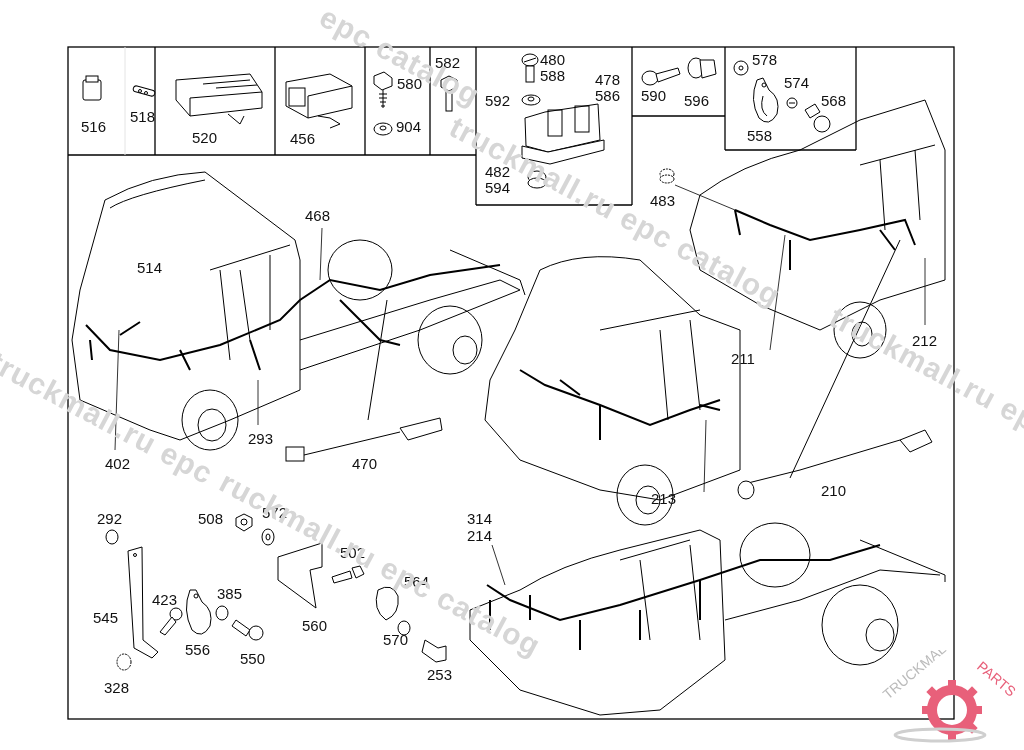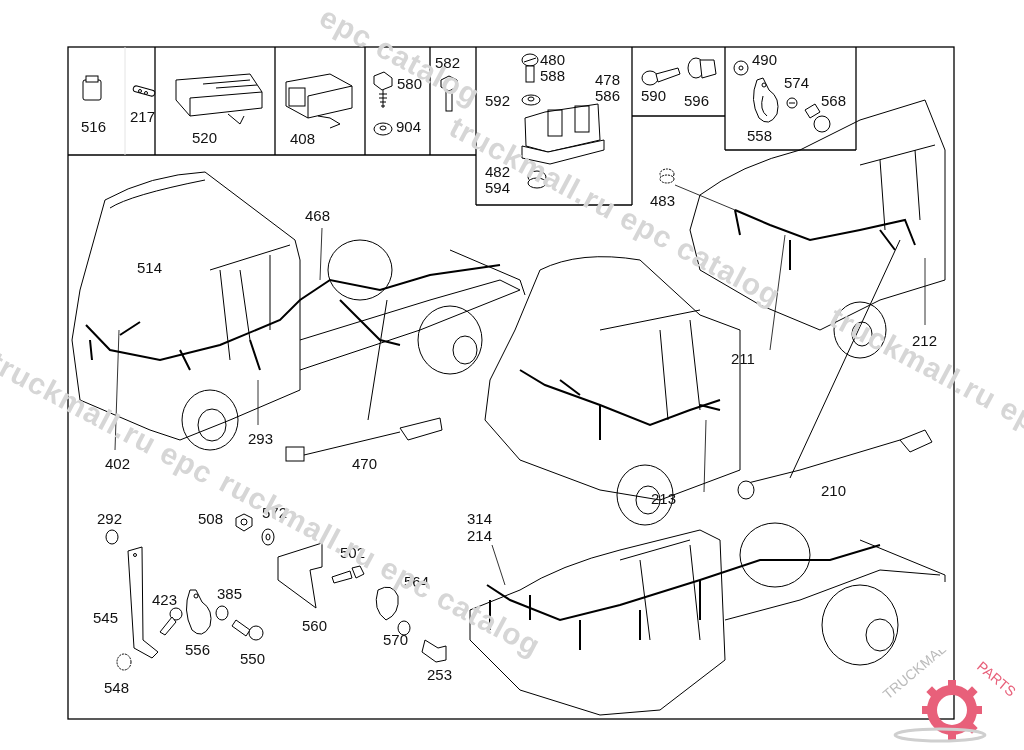--- a/index.html
+++ b/index.html
@@ -262,56 +262,56 @@
     <line x1="258" y1="380" x2="258" y2="425"></line>
     <line x1="675" y1="185" x2="735" y2="210"></line>
     <line x1="770" y1="350" x2="785" y2="235"></line>
     <line x1="925" y1="258" x2="925" y2="325"></line>
     <line x1="704" y1="492" x2="706" y2="420"></line>
     <line x1="492" y1="545" x2="505" y2="585"></line>
   </g>
 </svg>
 
 <div class="lbl" style="left:81px;top:119px">516</div>
-<div class="lbl" style="left:130px;top:109px">217</div>
+<div class="lbl" style="left:130px;top:109px">518</div>
 <div class="lbl" style="left:192px;top:130px">520</div>
-<div class="lbl" style="left:290px;top:131px">408</div>
+<div class="lbl" style="left:290px;top:131px">456</div>
 <div class="lbl" style="left:397px;top:76px">580</div>
 <div class="lbl" style="left:396px;top:119px">904</div>
 <div class="lbl" style="left:435px;top:55px">582</div>
 <div class="lbl" style="left:540px;top:52px">480</div>
 <div class="lbl" style="left:540px;top:68px">588</div>
 <div class="lbl" style="left:595px;top:72px">478</div>
 <div class="lbl" style="left:595px;top:88px">586</div>
 <div class="lbl" style="left:485px;top:93px">592</div>
 <div class="lbl" style="left:485px;top:164px">482</div>
 <div class="lbl" style="left:485px;top:180px">594</div>
 <div class="lbl" style="left:641px;top:88px">590</div>
 <div class="lbl" style="left:684px;top:93px">596</div>
-<div class="lbl" style="left:752px;top:52px">490</div>
+<div class="lbl" style="left:752px;top:52px">578</div>
 <div class="lbl" style="left:784px;top:75px">574</div>
 <div class="lbl" style="left:821px;top:93px">568</div>
 <div class="lbl" style="left:747px;top:128px">558</div>
 
 <div class="lbl" style="left:305px;top:208px">468</div>
 <div class="lbl" style="left:137px;top:260px">514</div>
 <div class="lbl" style="left:105px;top:456px">402</div>
 <div class="lbl" style="left:248px;top:431px">293</div>
 <div class="lbl" style="left:352px;top:456px">470</div>
 <div class="lbl" style="left:650px;top:193px">483</div>
 <div class="lbl" style="left:731px;top:351px">211</div>
 <div class="lbl" style="left:912px;top:333px">212</div>
 <div class="lbl" style="left:651px;top:491px">213</div>
 <div class="lbl" style="left:821px;top:483px">210</div>
 <div class="lbl" style="left:467px;top:511px">314</div>
 <div class="lbl" style="left:467px;top:528px">214</div>
 
 <div class="lbl" style="left:97px;top:511px">292</div>
 <div class="lbl" style="left:93px;top:610px">545</div>
-<div class="lbl" style="left:104px;top:680px">548</div>
+<div class="lbl" style="left:104px;top:680px">328</div>
 <div class="lbl" style="left:152px;top:592px">423</div>
 <div class="lbl" style="left:185px;top:642px">556</div>
 <div class="lbl" style="left:217px;top:586px">385</div>
 <div class="lbl" style="left:240px;top:651px">550</div>
 <div class="lbl" style="left:198px;top:511px">508</div>
 <div class="lbl" style="left:262px;top:505px">572</div>
 <div class="lbl" style="left:302px;top:618px">560</div>
 <div class="lbl" style="left:340px;top:545px">502</div>
 <div class="lbl" style="left:404px;top:574px">564</div>
 <div class="lbl" style="left:383px;top:632px">570</div>

